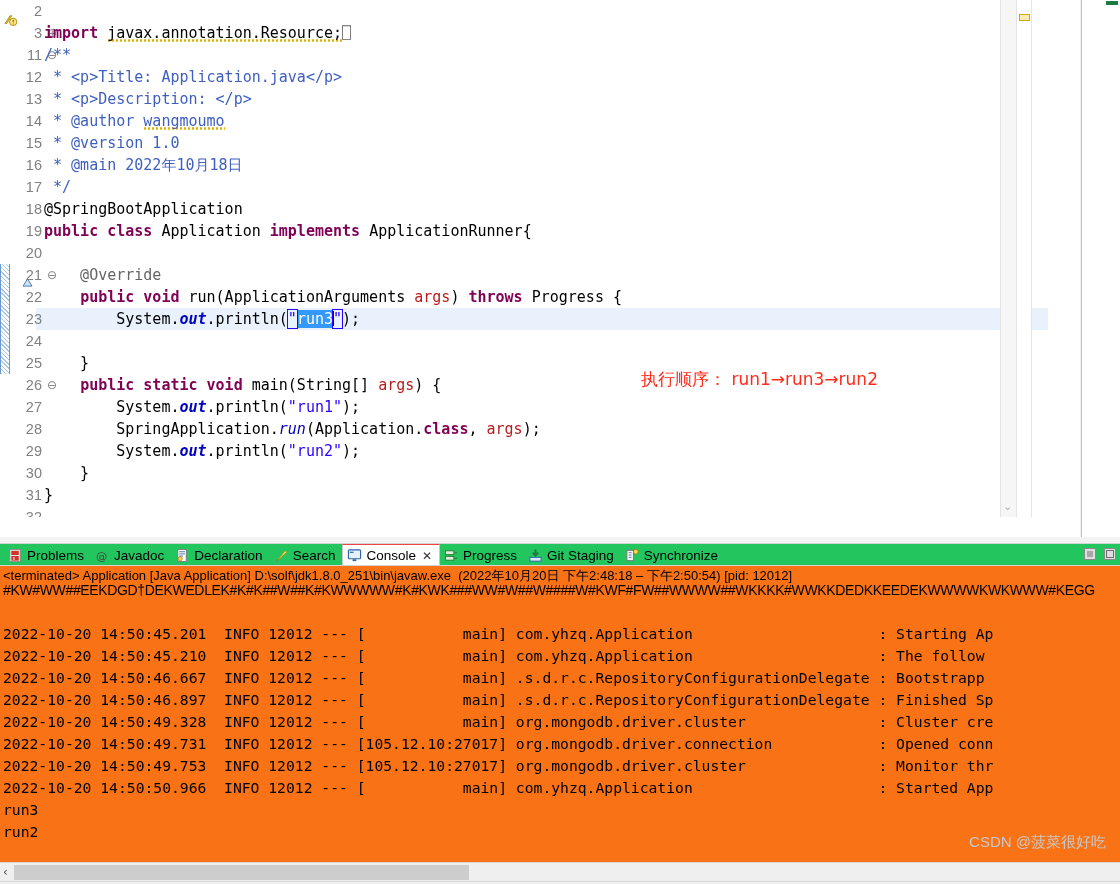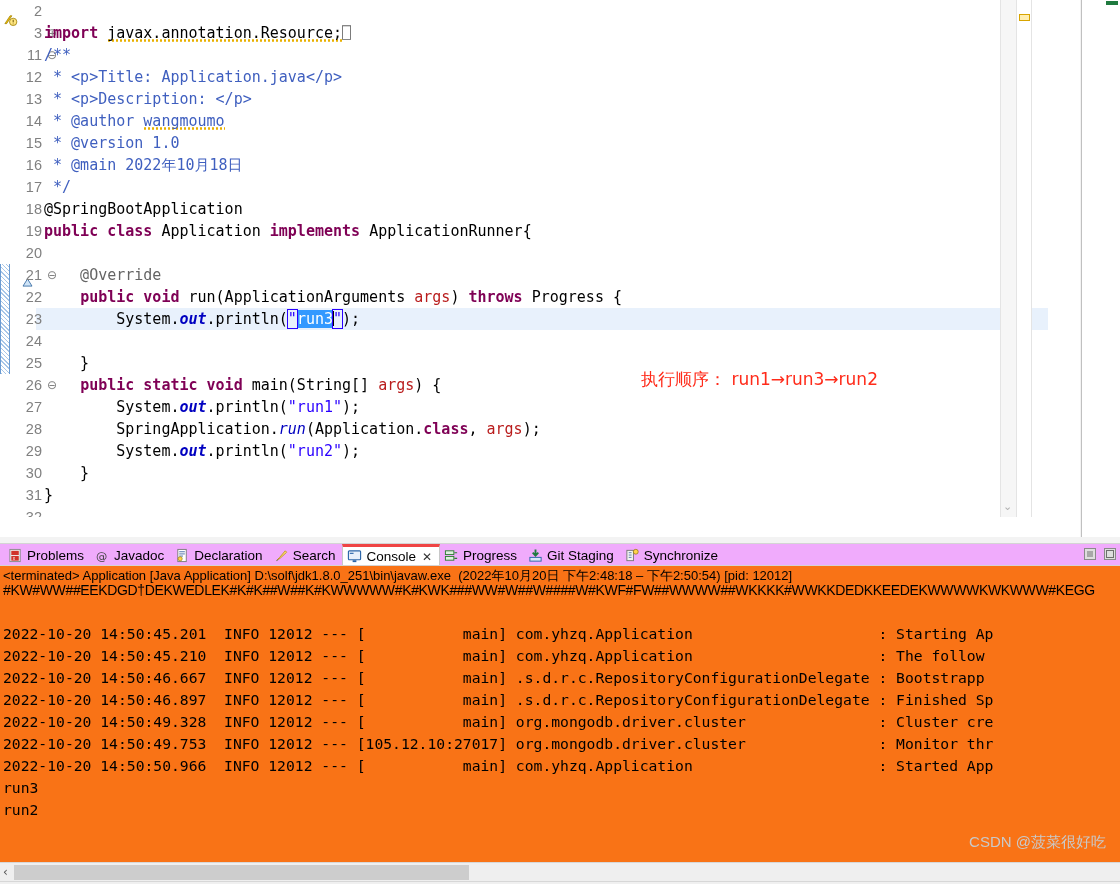--- a/index.html
+++ b/index.html
@@ -65,25 +65,25 @@
   .ed-ruler { position:absolute; right: 16px; top:0; width: 16px; height:517px; background:#ffffff; border-left:1px solid #e4e4e4; border-right:1px solid #e4e4e4; }
   .ruler-mark-warn { position:absolute; left:2px; top:14px; width:11px; height:7px; background:#ffeeb0; border:1px solid #d8a400; }
 
   
   .right-panel { position:absolute; left:1081px; top:0; width:39px; height:537px; background:#ffffff; border-left:1px solid #c0c0c0; }
   .right-panel .greenmark { position:absolute; right:2px; top:1px; width:12px; height:4px; background:#1f7a3f; }
 
   
   .tabbar {
     position:absolute; left:0; top:543px; width:1120px; height:22px;
-    background:#f0abfc; border-top:1px solid #d4d4d4;
+    background:#22c55e; border-top:1px solid #d4d4d4;
   }
   .tabs { position:absolute; left:4px; top:0; height:22px; display:flex; align-items:center; }
   .tab { display:flex; align-items:center; height:22px; padding:0 7px 0 4px; font-size:13.5px; color:#000; white-space:nowrap; }
-  .tab.active { background:#ffffff; border-left:1px solid #c8c8c8; border-right:1px solid #c8c8c8; border-top:3px solid #ef4444; height:22px; }
+  .tab.active { background:#ffffff; border-left:1px solid #c8c8c8; border-right:1px solid #c8c8c8; border-top:1px solid #ef4444; height:22px; }
   .tab .ic { width:15px; height:15px; margin-right:4px; flex:0 0 auto; position:relative; }
   .tab .closex { margin-left:6px; color:#333; font-size:12px; font-family:"DejaVu Sans", sans-serif; }
   .tabbar-right { position:absolute; right:2px; top:2px; display:flex; gap:4px; align-items:center; }
   .tb-btn { width:16px; height:16px; position:relative; }
 
   
   .console {
     position:absolute; left:0; top:565px; width:1120px; height:300px; background:#f97316;
     border-top:1px solid #d4d4d4;
   }
@@ -258,20 +258,21 @@
   <div class="console">
     <div class="terminated">&lt;terminated&gt; Application [Java Application] D:\solf\jdk1.8.0_251\bin\javaw.exe  (2022年10月20日 下午2:48:18 – 下午2:50:54) [pid: 12012]</div>
     <div class="garbled">#KW#WW##EEKDGD†DEKWEDLEK#K#K##W##K#KWWWWW#K#KWK###WW#W##W####W#KWF#FW##WWWW##WKKKK#WWKKDEDKKEEDEKWWWWKWKWWW#KEGG</div>
     <div class="logwrap">
       <div id="loglines">
           <div class="logline">2022-10-20 14:50:45.201  INFO 12012 --- [           main] com.yhzq.Application                     : Starting Ap</div>
           <div class="logline">2022-10-20 14:50:45.210  INFO 12012 --- [           main] com.yhzq.Application                     : The follow</div>
           <div class="logline">2022-10-20 14:50:46.667  INFO 12012 --- [           main] .s.d.r.c.RepositoryConfigurationDelegate : Bootstrapp</div>
           <div class="logline">2022-10-20 14:50:46.897  INFO 12012 --- [           main] .s.d.r.c.RepositoryConfigurationDelegate : Finished Sp</div>
           <div class="logline">2022-10-20 14:50:49.328  INFO 12012 --- [           main] org.mongodb.driver.cluster               : Cluster cre</div>
+          <div class="logline">2022-10-20 14:50:49.731  INFO 12012 --- [105.12.10:27017] org.mongodb.driver.connection            : Opened conn</div>
           <div class="logline">2022-10-20 14:50:49.753  INFO 12012 --- [105.12.10:27017] org.mongodb.driver.cluster               : Monitor thr</div>
           <div class="logline">2022-10-20 14:50:50.966  INFO 12012 --- [           main] com.yhzq.Application                     : Started App</div>
           <div class="logline">run3</div>
           <div class="logline">run2</div>
         </div>
     </div>
   </div>
 
   <div class="console-hsb">
     <span class="arrow">‹</span>

